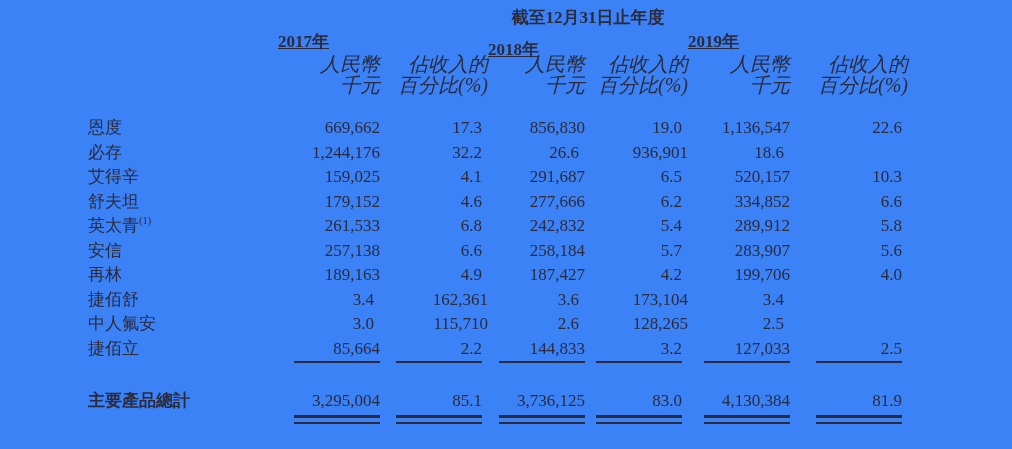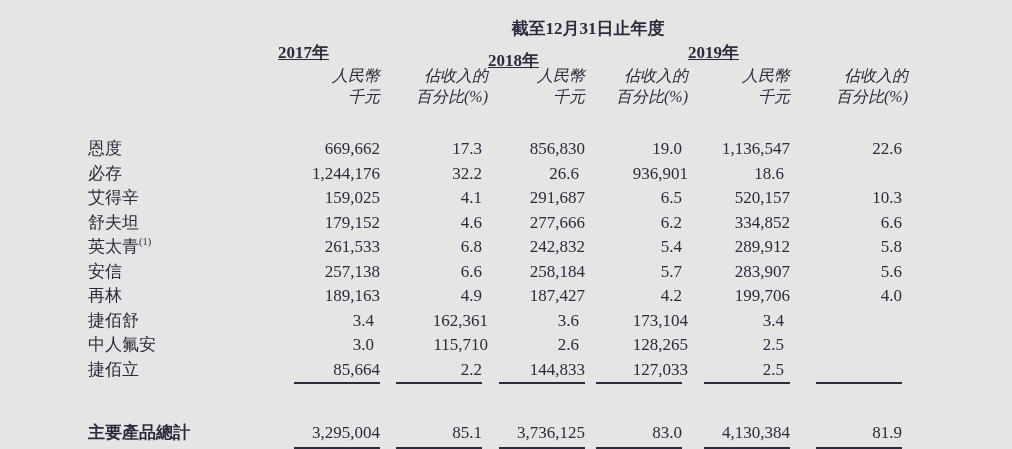--- a/index.html
+++ b/index.html
@@ -1,55 +1,55 @@
 <!DOCTYPE html>
 <html><head>
 <meta charset="utf-8">
 <style>
   html,body{margin:0;padding:0;background:#ffffff;}
   .page{
     position:relative;
     width:1012px;
     height:449px;
-    background:#e5e5e5;
+    background:#3b82f6;
     color:#2b2b3d;
     font-family:"Liberation Serif","DejaVu Serif",serif;
     font-size:17px;
     overflow:hidden;
     box-sizing:border-box;
-    padding-top:18px;
+    padding-top:7px;
   }
   .grid{
     display:grid;
     grid-template-columns:190px 102px 108px 97px 103px 102px 118px;
     padding-left:88px;
   }
   .cell{white-space:nowrap;}
   .num{text-align:right;}
   .pct{padding-right:6px;}
   .name{text-align:left;}
   
   .hdr-title-row{height:24px;line-height:22px;}
   .hdr-title{grid-column:4 / span 2;text-align:center;font-weight:bold;font-size:17px;}
   .hdr-years-row{height:23px;line-height:22px;}
   .hdr-year{text-align:left;font-weight:bold;font-size:17px;text-decoration:underline;}
   .hdr-year.y1{grid-column:2 / span 2;}
   .hdr-year.y2{grid-column:4 / span 2;margin-top:8px;}
   .hdr-year.y3{grid-column:6 / span 2;}
   .hdr-sub-row{height:46px;}
-  .subhdr{font-style:italic;text-align:right;line-height:21px;font-size:16px;}
+  .subhdr{font-style:italic;text-align:right;line-height:21px;font-size:20px;}
   
   .rows .row{height:24.5px;line-height:24.5px;}
-  .rows{margin-top:26px;}
+  .rows{margin-top:16px;}
   sup.note{font-size:10.5px;vertical-align:super;line-height:0;}
   
   .rule-row{height:2px;}
   .rule{height:0;border-top:2px solid #2b2b3d;width:86px;margin-left:auto;}
   .rule.pct-rule{margin-right:6px;}
-  .total-row{margin-top:38px;height:21px;line-height:21px;font-weight:bold;}
+  .total-row{margin-top:27px;height:21px;line-height:21px;font-weight:bold;}
   .total-row .num{font-weight:normal;}
   .drule-row{margin-top:4px;}
   .drule{width:86px;margin-left:auto;height:4px;border-top:3px solid #2b2b3d;border-bottom:2px solid #2b2b3d;box-sizing:content-box;}
   .drule.pct-rule{margin-right:6px;}
 </style>
 </head>
 <body>
 
 <div class="page">
 
@@ -178,20 +178,21 @@
       <div class="cell num pct">2.6</div>
       <div class="cell num">128,265</div>
       <div class="cell num pct">2.5</div>
     </div>
 
     <div class="grid row">
       <div class="cell name"><span>捷佰立</span></div>
       <div class="cell num">85,664</div>
       <div class="cell num pct">2.2</div>
       <div class="cell num">144,833</div>
+      <div class="cell num pct">3.2</div>
       <div class="cell num">127,033</div>
       <div class="cell num pct">2.5</div>
     </div>
   </div>
 
   <div class="grid rule-row">
     <div class="cell"></div>
     <div class="cell">
         <div class="rule"></div>
       </div>

